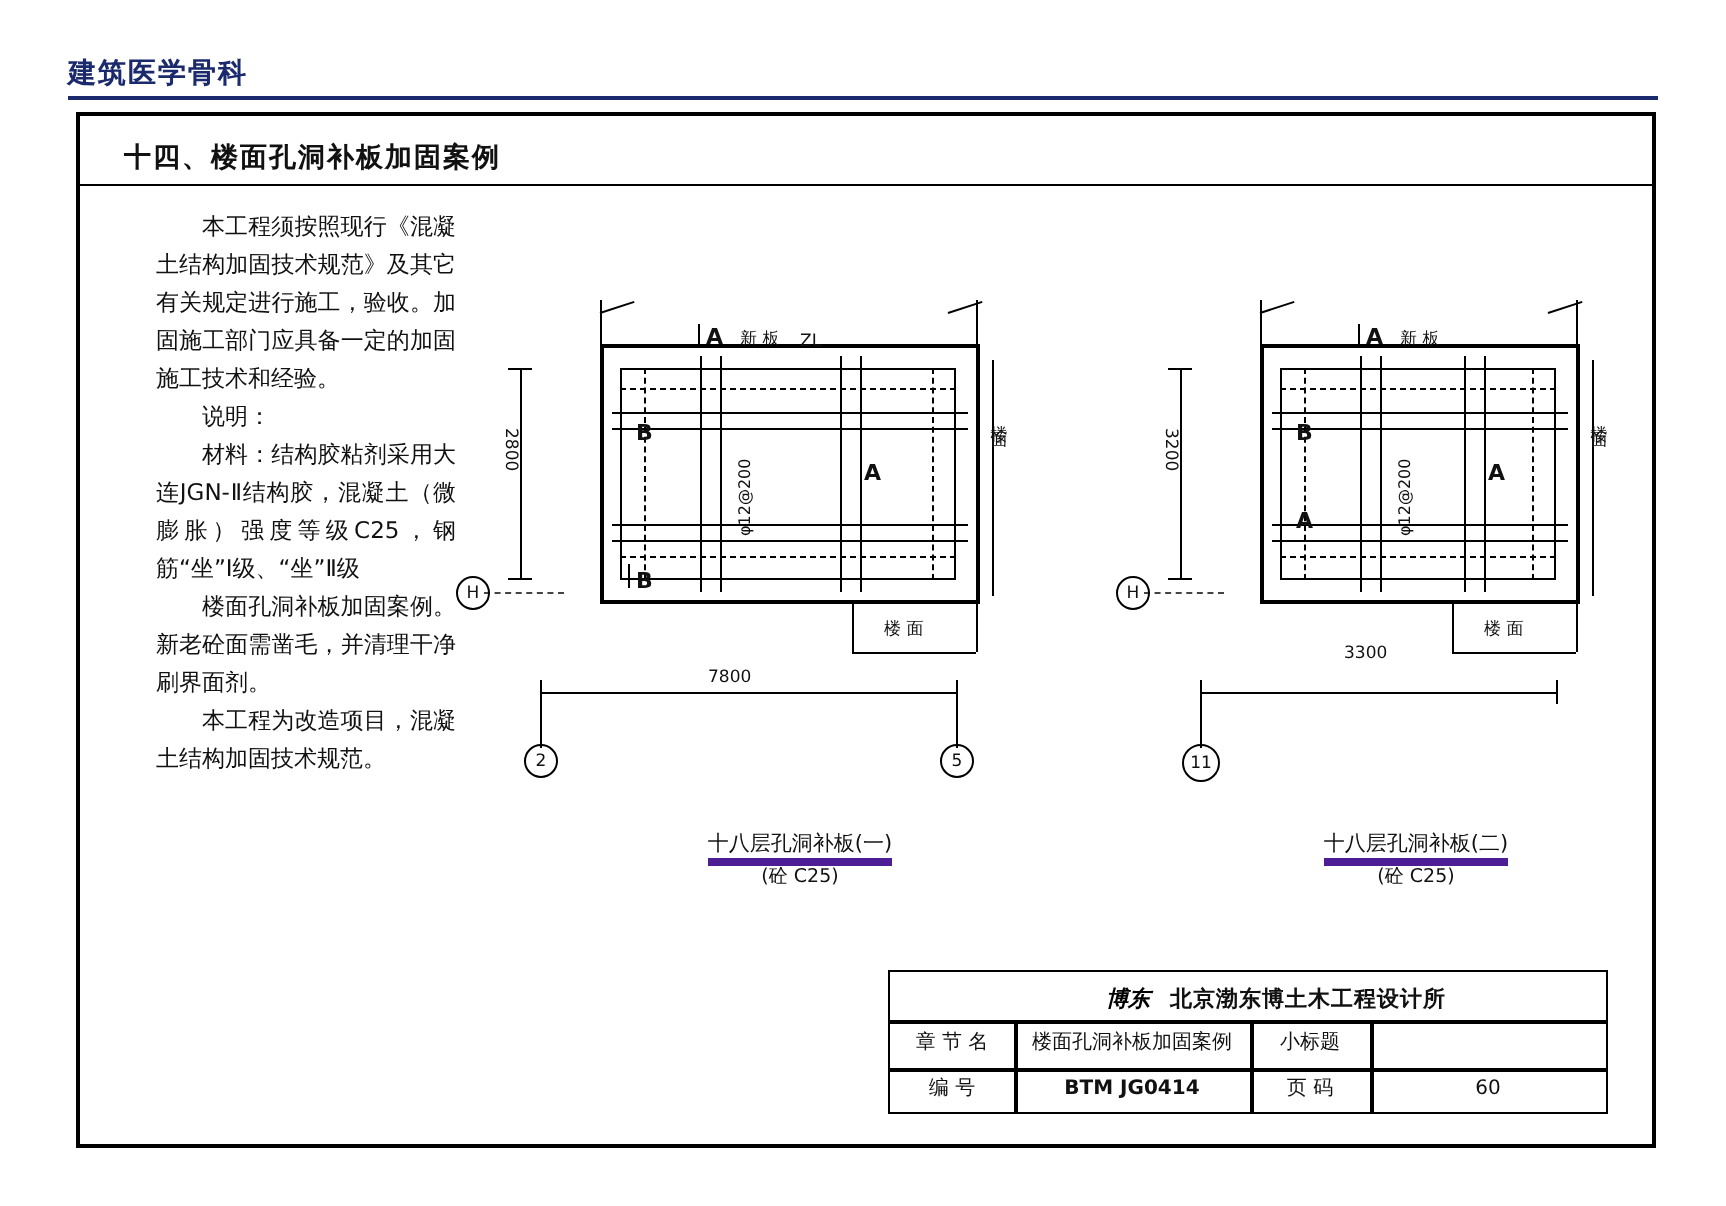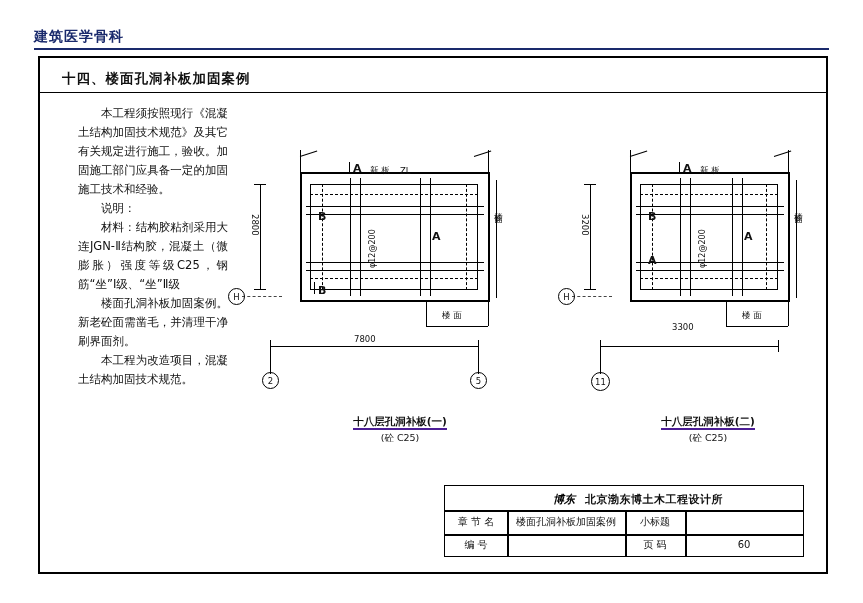--- a/index.html
+++ b/index.html
@@ -130,23 +130,23 @@
   }
 
   
   .cap {
     position: absolute;
     text-align: center;
     font-size: 10.5px;
     white-space: nowrap;
   }
   .cap .u {
-    border-bottom: 2px solid #4c1d95;
+    border-bottom: 4px solid #4c1d95;
     padding-bottom: 1px;
-    font-weight: bold;
+    font-weight: normal;
   }
   .cap .sub {
     display: block;
     margin-top: 3px;
     font-size: 9.5px;
   }
 
   
   .titleblock {
     position: absolute;
@@ -355,17 +355,18 @@
     <div class="tb-line" style="left:240px; top:24px; width:1.5px; height:46px;"></div>
 
     <div class="logo" style="left:108px; top:6px;">博东</div>
     <div class="company" style="left:140px; top:6px;">北京渤东博土木工程设计所</div>
 
     <div class="tb-cell" style="left:0; top:24px; width:62px; height:24px;">章 节 名</div>
     <div class="tb-cell" style="left:62px; top:24px; width:118px; height:24px;">楼面孔洞补板加固案例</div>
     <div class="tb-cell" style="left:180px; top:24px; width:60px; height:24px;">小标题</div>
 
     <div class="tb-cell" style="left:0; top:48px; width:62px; height:22px;">编    号</div>
+    <div class="tb-cell" style="left:62px; top:48px; width:118px; height:22px; font-weight:bold;">BTM JG0414</div>
     <div class="tb-cell" style="left:180px; top:48px; width:60px; height:22px;">页  码</div>
     <div class="tb-cell" style="left:240px; top:48px; width:118px; height:22px;">60</div>
   </div>
 
 </div>
 
 </body></html>

